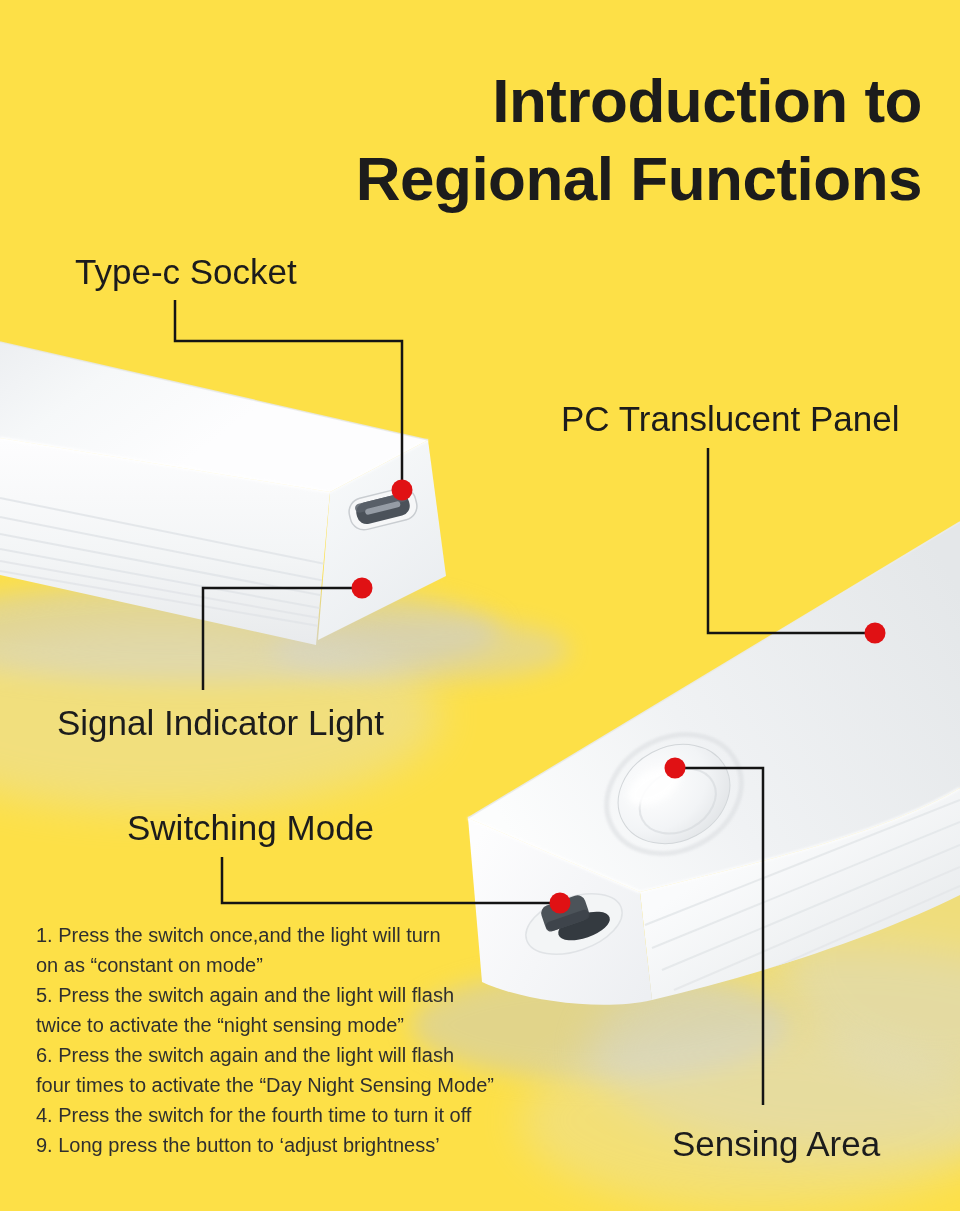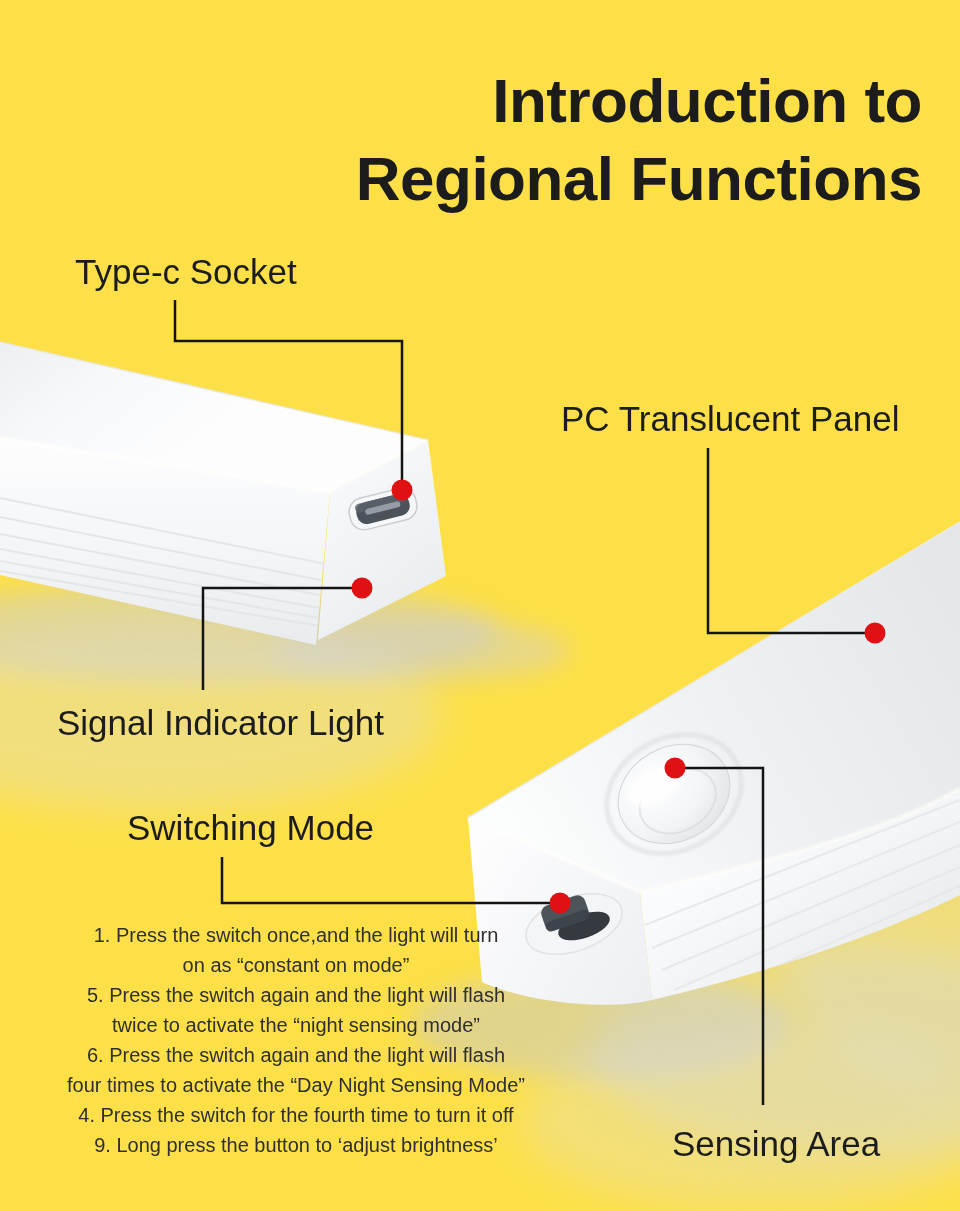--- a/index.html
+++ b/index.html
@@ -23,21 +23,21 @@
     position:absolute;font-size:35px;color:var(--text-dark);
     white-space:nowrap;font-weight:400;
   }
   .lbl-type-c{left:75px;top:252px;}
   .lbl-pc-panel{left:561px;top:399px;}
   .lbl-signal{left:57px;top:703px;}
   .lbl-switching{left:119px;top:808px;margin-left:8px;}
   .lbl-sensing{left:672px;top:1112px;margin-top:12px;}
   .instructions{
     position:absolute;left:36px;top:920px;width:520px;
-    font-size:20px;line-height:30px;color:var(--text-body);text-align:center;
+    font-size:20px;line-height:30px;color:var(--text-body);
   }
   .instructions .item{white-space:pre-line;}
 </style>
 </head>
 <body>
 
 <div class="canvas">
 
   <svg class="scene" width="960" height="1211" viewBox="0 0 960 1211">
     <defs>

